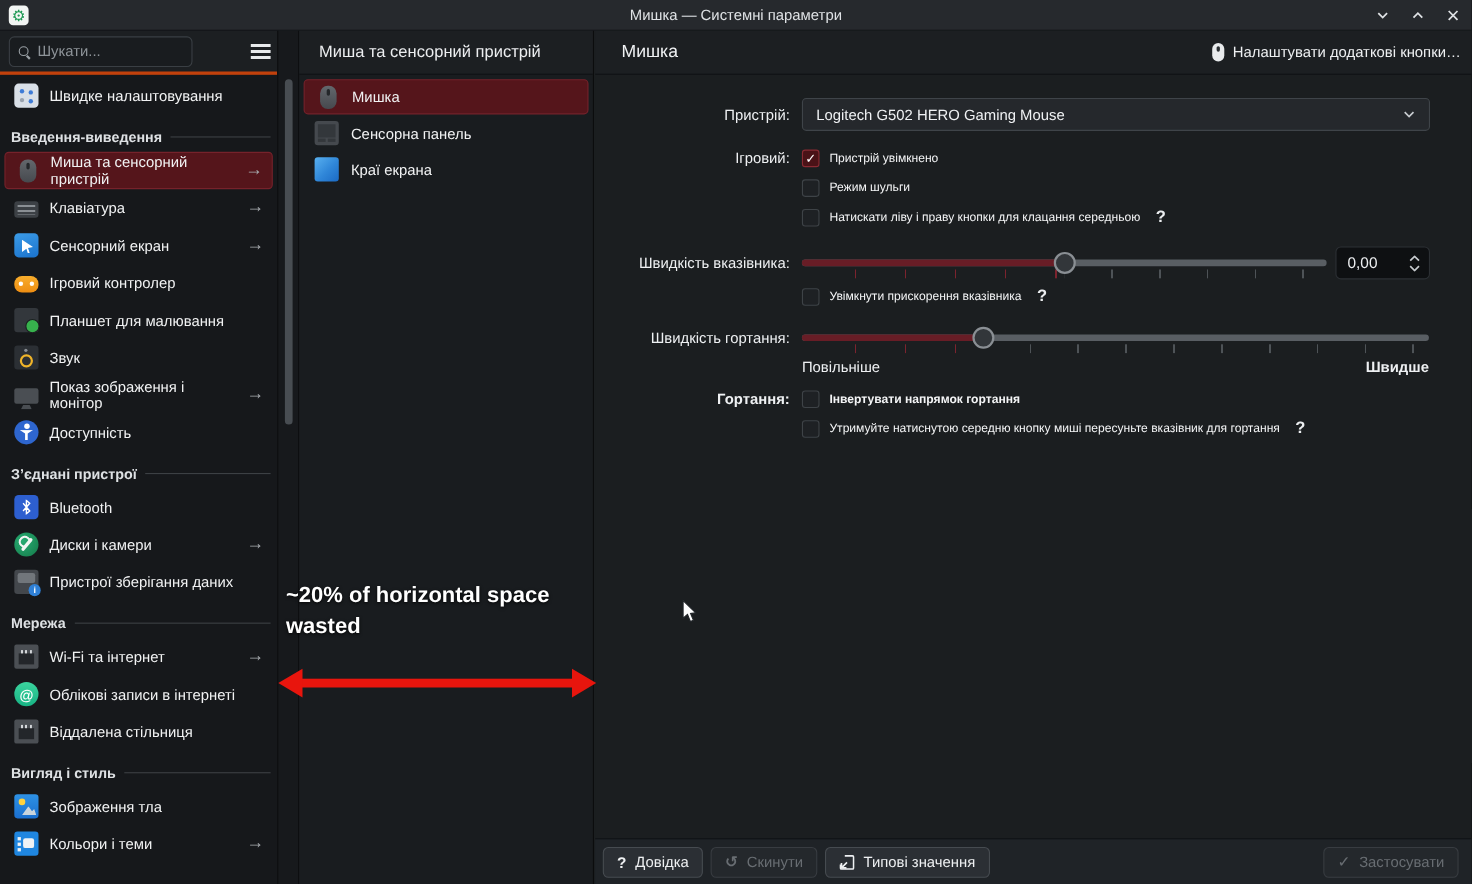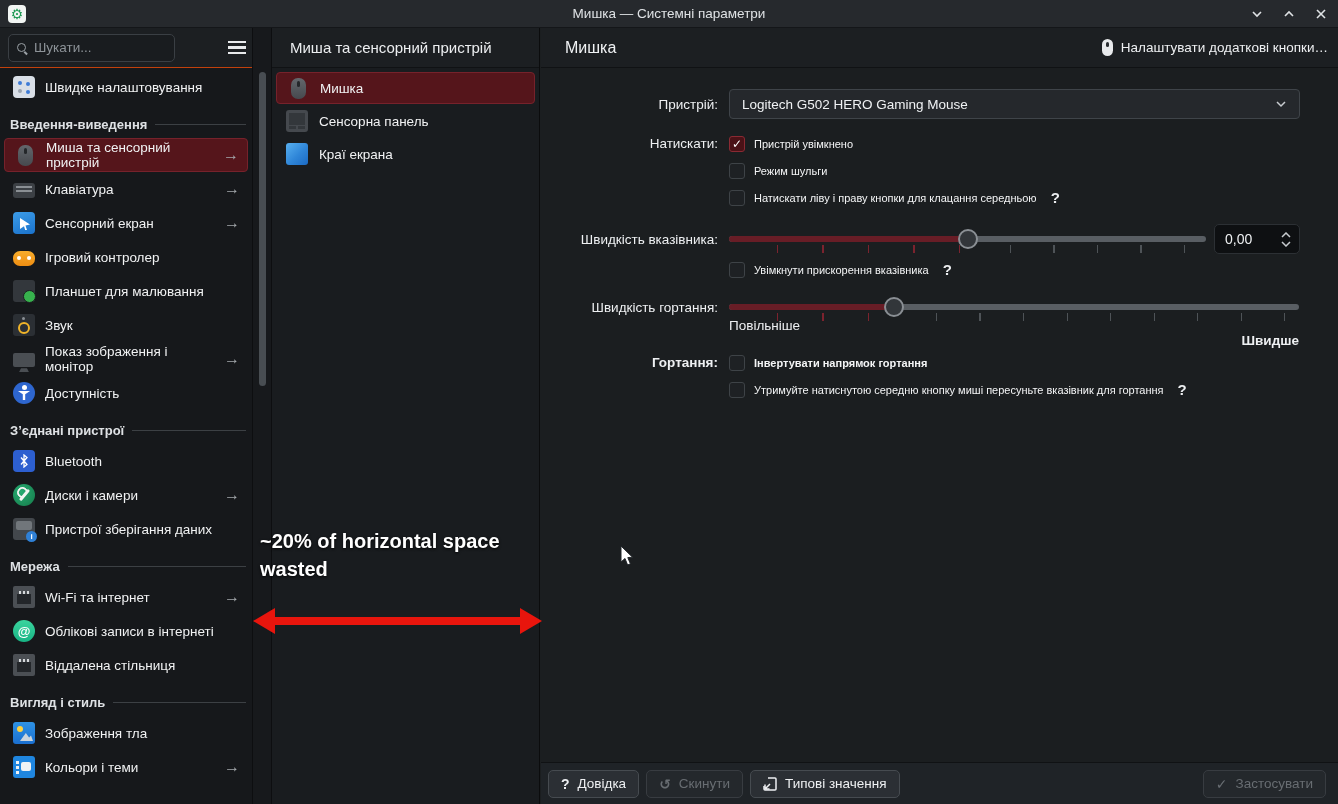--- a/index.html
+++ b/index.html
@@ -16,21 +16,21 @@
 
   
   .body{position:absolute;top:28px;left:0;right:0;bottom:0;}
   .sidebar{position:absolute;left:0;top:0;width:252px;bottom:0;background:#16181b;overflow:hidden;}
   .gutter{position:absolute;left:252px;top:0;width:20px;bottom:0;background:#17191c;border-left:1px solid #0d0e10;border-right:1px solid #0d0e10;}
   .scroll-thumb{position:absolute;left:6px;top:44px;width:7px;height:314px;border-radius:4px;background:#484d52;}
   .panel2{position:absolute;left:272px;top:0;width:268px;bottom:0;background:#191c1f;border-right:1px solid #0b0c0d;}
   .main{position:absolute;left:541px;top:0;right:0;bottom:0;background:#1b1e20;}
 
   
-  .searchrow{position:absolute;top:0;left:0;width:252px;height:40px;background:#1c1f22;border-bottom:1px solid #c2410c;display:flex;align-items:center;padding:0 6px 0 8px;gap:44px;}
+  .searchrow{position:absolute;top:0;left:0;width:252px;height:40px;background:#1c1f22;border-bottom:3px solid #c2410c;display:flex;align-items:center;padding:0 6px 0 8px;gap:44px;}
   .searchbox{flex:1;height:28px;background:#191c1f;border:1px solid #3a3f44;border-radius:5px;display:flex;align-items:center;padding:0 8px;gap:7px;}
   .search-glass{width:10px;height:10px;position:relative;flex:none;}
   .search-glass::before{content:"";position:absolute;left:0;top:0;width:7px;height:7px;border:1.6px solid #9aa0a5;border-radius:50%;}
   .search-glass::after{content:"";position:absolute;left:8px;top:8px;width:4px;height:1.7px;background:#9aa0a5;transform:rotate(45deg);transform-origin:0 0;}
   .search-ph{color:#8d9398;font-size:13.5px;}
   .hamburger{width:18px;height:14px;margin-left:9px;background:linear-gradient(#e8eaec 0 2.5px,transparent 2.5px 5.5px,#e8eaec 5.5px 8px,transparent 8px 11px,#e8eaec 11px 13.5px,transparent 0);flex:none;}
   .p2header{height:40px;border-bottom:1px solid #101214;background:#1c1f22;display:flex;align-items:center;padding-left:18px;font-size:15px;color:#eceef0;}
   .mainheader{height:40px;border-bottom:1px solid #101214;background:#1c1f22;display:flex;align-items:center;padding:0 8px 0 24px;}
   .main-title{font-size:16px;color:#f0f2f4;}
   .cfg-btn{margin-left:auto;display:flex;align-items:center;gap:8px;color:#eef0f2;font-size:13.5px;padding:4px 2px;white-space:nowrap;}
@@ -110,21 +110,21 @@
   .slider{position:relative;height:26px;}
   .sl-track{position:absolute;left:0;right:0;top:10px;height:6px;border-radius:3px;background:#595e63;}
   .sl-fill{position:absolute;left:0;top:10px;height:6px;border-radius:3px 0 0 3px;background:#681d26;}
   .sl-handle{position:absolute;top:3px;width:20px;height:20px;border-radius:50%;background:#32363a;border:2px solid #8a8f94;}
   .ticks{position:absolute;top:19px;height:8px;}
   .ticks-red{left:4px;background:repeating-linear-gradient(90deg,transparent 0 44px,#7c232e 44px 45.5px);}
   .ticks-gray{right:0;background:repeating-linear-gradient(90deg,transparent 0 42px,#4e5357 42px 43.5px);}
   .spinbox{width:86px;height:30px;margin-left:8px;background:#0e1012;border:1px solid #2c3034;border-radius:5px;display:flex;align-items:center;padding:0 8px 0 10px;color:#eef0f2;font-size:14px;}
   .spin-arrows{margin-left:auto;display:flex;flex-direction:column;gap:3px;}
   .spin-arrows svg{stroke:#c7cbcf;stroke-width:1.5;fill:none;}
-  .minmax{display:flex;width:570px;color:#eef0f2;font-size:13.5px;flex-direction:column;}
+  .minmax{display:flex;width:570px;color:#eef0f2;font-size:13.5px;}
   .minmax .mx{margin-left:auto;font-weight:bold;}
 
   
   .footer{position:absolute;left:0;right:0;bottom:0;height:42px;background:#1f2327;border-top:1px solid #101214;display:flex;align-items:center;padding:0 12px 0 7px;gap:7px;}
   .btn{height:28px;padding:0 12px;border-radius:5px;background:#2b2f34;border:1px solid #464b50;color:#eef0f2;font-size:13.5px;display:flex;align-items:center;gap:8px;}
   .btn.disabled{color:#686d72;background:#24282c;border-color:#383c41;}
   .btn .bicon{font-weight:bold;font-size:14px;}
   .btn svg{stroke:#eef0f2;stroke-width:1.5;fill:none;}
   .btn-apply{margin-left:auto;}
 
@@ -315,21 +315,21 @@
             <span class="dropdown">
               <span>Logitech G502 HERO Gaming Mouse</span>
               <svg width="12" height="8" viewBox="0 0 12 8">
                   <polyline points="2,2 6,6 10,2"></polyline>
                 </svg>
             </span>
           </span>
         </div>
 
         <div class="frow" style="margin-top:11px;height:27px;">
-          <span class="flabel">Натискати:</span>
+          <span class="flabel">Ігровий:</span>
           <span class="fctrl">
             <span class="cb checked"></span>
             <span class="cb-label">Пристрій увімкнено</span>
           </span>
         </div>
         <div class="frow" style="height:27px;">
           <span class="flabel"></span>
           <span class="fctrl">
             <span class="cb"></span>
             <span class="cb-label">Режим шульги</span>

